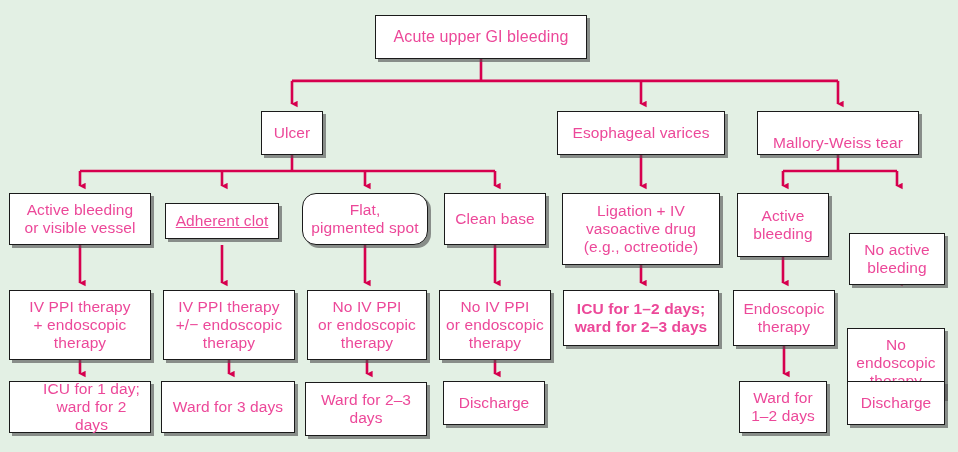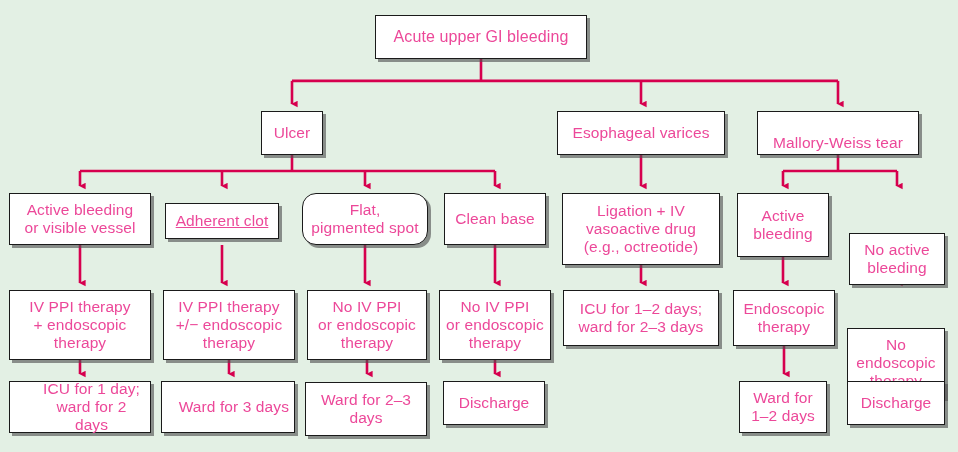--- a/index.html
+++ b/index.html
@@ -146,38 +146,38 @@
       <div class="node-box" style="left: 307px; top: 290px; width: 120px; height: 70px;">
         <span class="node-text">No IV PPI
 or endoscopic
 therapy</span>
       </div>
       <div class="node-box" style="left: 439px; top: 290px; width: 112px; height: 70px;">
         <span class="node-text">No IV PPI
 or endoscopic
 therapy</span>
       </div>
-      <div class="node-box" style="left: 563px; top: 290px; width: 156px; height: 56px;">
+      <div class="node-box" style="left: 563px; top: 290px; width: 156px; height: 56px; font-weight: bold;">
         <span class="node-text">ICU for 1–2 days;
 ward for 2–3 days</span>
       </div>
       <div class="node-box" style="left: 733px; top: 290px; width: 102px; height: 56px;">
         <span class="node-text">Endoscopic
 therapy</span>
       </div>
       <div class="node-box" style="left: 847px; top: 290px; width: 98px; height: 70px; margin-top: 38px;">
         <span class="node-text">No
 endoscopic
 therapy</span>
       </div>
       <div class="node-box" style="left: 9px; top: 381px; width: 142px; height: 52px; padding-left: 28px;">
         <span class="node-text">ICU for 1 day;
 ward for 2 days</span>
       </div>
-      <div class="node-box" style="left: 161px; top: 381px; width: 134px; height: 52px; justify-content: flex-end;">
+      <div class="node-box" style="left: 161px; top: 381px; width: 134px; height: 52px;">
         <span class="node-text">Ward for 3 days</span>
       </div>
       <div class="node-box" style="left: 305px; top: 382px; width: 122px; height: 54px;">
         <span class="node-text">Ward for 2–3
 days</span>
       </div>
       <div class="node-box" style="left: 443px; top: 381px; width: 102px; height: 44px;">
         <span class="node-text">Discharge</span>
       </div>
       <div class="node-box" style="left: 739px; top: 381px; width: 88px; height: 52px;">

